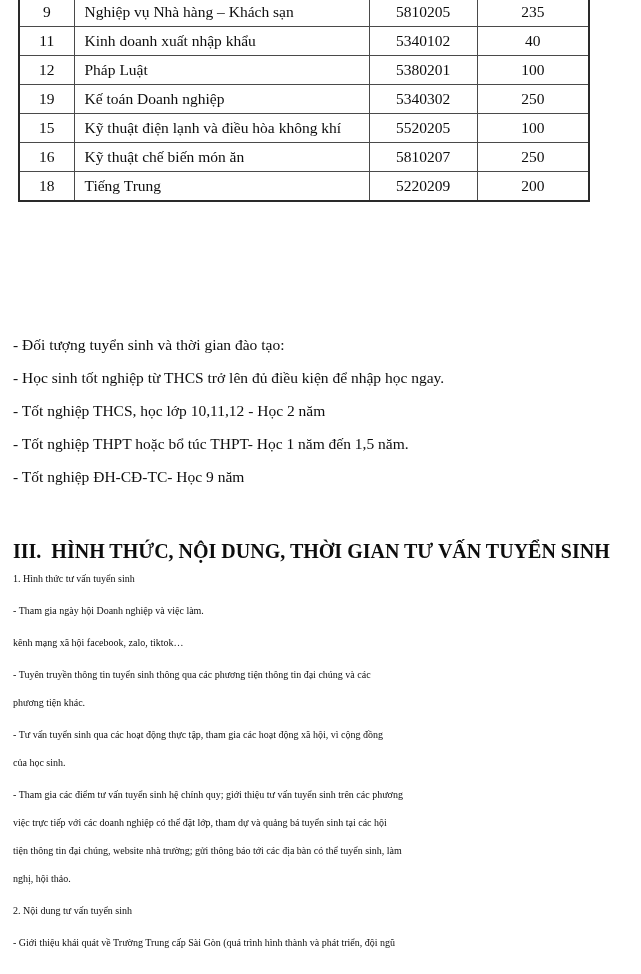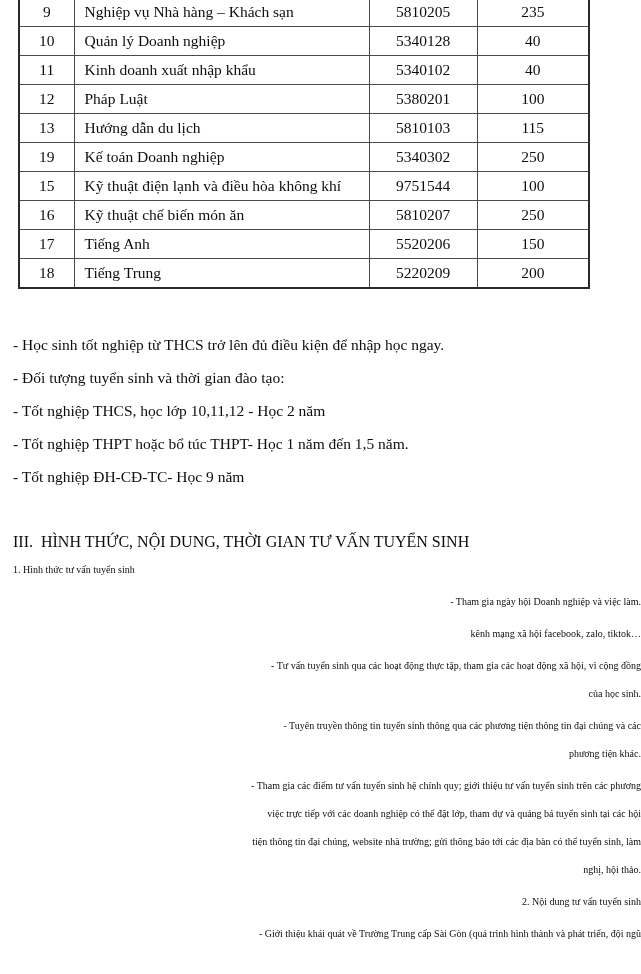--- a/index.html
+++ b/index.html
@@ -39,32 +39,32 @@
   }
   
   .content { margin-left: 13px; }
   .notes { margin-top: 31px; }
   .note-line {
     line-height: 33px;
     font-size: 15.5px;
     white-space: pre;
   }
   .heading {
-    margin-top: 35px;
+    margin-top: 44px;
     line-height: 28px;
-    font-size: 16px;
-    font-weight: normal;
+    font-size: 20px;
+    font-weight: bold;
     white-space: pre;
   }
   .sec-line {
     line-height: 28px;
     font-size: 10px;
     white-space: pre;
   }
-  .para { margin-top: 4px; text-align: right; }
+  .para { margin-top: 4px; }
 </style>
 </head>
 <body>
 
 <div>
 
   <div class="table-clip">
     <table class="programs">
       <colgroup>
         <col style="width:55px">
@@ -73,107 +73,89 @@
           <col style="width:112px">
       </colgroup>
       <tbody>
         <tr>
           <td>9</td>
           <td class="name">Nghiệp vụ Nhà hàng – Khách sạn</td>
           <td>5810205</td>
           <td>235</td>
         </tr>
         <tr>
-          <td>10</td>
-          <td class="name">Quản lý Doanh nghiệp</td>
-          <td>5340128</td>
-          <td>40</td>
-        </tr>
-        <tr>
           <td>11</td>
           <td class="name">Kinh doanh xuất nhập khẩu</td>
           <td>5340102</td>
           <td>40</td>
         </tr>
         <tr>
           <td>12</td>
           <td class="name">Pháp Luật</td>
           <td>5380201</td>
           <td>100</td>
         </tr>
         <tr>
-          <td>13</td>
-          <td class="name">Hướng dẫn du lịch</td>
-          <td>5810103</td>
-          <td>115</td>
-        </tr>
-        <tr>
           <td>19</td>
           <td class="name">Kế toán Doanh nghiệp</td>
           <td>5340302</td>
           <td>250</td>
         </tr>
         <tr>
           <td>15</td>
           <td class="name">Kỹ thuật điện lạnh và điều hòa không khí</td>
-          <td>9751544</td>
+          <td>5520205</td>
           <td>100</td>
         </tr>
         <tr>
           <td>16</td>
           <td class="name">Kỹ thuật chế biến món ăn</td>
           <td>5810207</td>
           <td>250</td>
-        </tr>
-        <tr>
-          <td>17</td>
-          <td class="name">Tiếng Anh</td>
-          <td>5520206</td>
-          <td>150</td>
         </tr>
         <tr>
           <td>18</td>
           <td class="name">Tiếng Trung</td>
           <td>5220209</td>
           <td>200</td>
         </tr>
       </tbody>
     </table>
   </div>
 
   <div class="content">
 
     <div class="notes">
+      <div class="note-line">- Đối tượng tuyển sinh và thời gian đào tạo:</div>
       <div class="note-line">- Học sinh tốt nghiệp từ THCS trở lên đủ điều kiện để nhập học ngay.</div>
-      <div class="note-line">- Đối tượng tuyển sinh và thời gian đào tạo:</div>
       <div class="note-line">- Tốt nghiệp THCS, học lớp 10,11,12 - Học 2 năm</div>
       <div class="note-line">- Tốt nghiệp THPT hoặc bổ túc THPT- Học 1 năm đến 1,5 năm.</div>
       <div class="note-line">- Tốt nghiệp ĐH-CĐ-TC- Học 9 năm</div>
     </div>
 
     <div class="heading">III.  HÌNH THỨC, NỘI DUNG, THỜI GIAN TƯ VẤN TUYỂN SINH</div>
 
     <div class="sec-line">1. Hình thức tư vấn tuyển sinh</div>
 
     <div class="para">
       <div class="sec-line">- Tham gia ngày hội Doanh nghiệp và việc làm.</div>
     </div>
 
     <div class="para">
       <div class="sec-line">kênh mạng xã hội facebook, zalo, tiktok…</div>
     </div>
 
     <div class="para">
-      <div class="sec-line">- Tư vấn tuyển sinh qua các hoạt động thực tập, tham gia các hoạt động xã hội, vì cộng đồng</div>
-      <div class="sec-line">của học sinh.</div>
+      <div class="sec-line">- Tuyên truyền thông tin tuyển sinh thông qua các phương tiện thông tin đại chúng và các</div>
+      <div class="sec-line">phương tiện khác.</div>
     </div>
 
     <div class="para">
-      <div class="sec-line">- Tuyên truyền thông tin tuyển sinh thông qua các phương tiện thông tin đại chúng và các</div>
-      <div class="sec-line">phương tiện khác.</div>
+      <div class="sec-line">- Tư vấn tuyển sinh qua các hoạt động thực tập, tham gia các hoạt động xã hội, vì cộng đồng</div>
+      <div class="sec-line">của học sinh.</div>
     </div>
 
     <div class="para">
       <div class="sec-line">- Tham gia các điểm tư vấn tuyển sinh hệ chính quy; giới thiệu tư vấn tuyển sinh trên các phương</div>
       <div class="sec-line">việc trực tiếp với các doanh nghiệp có thể đặt lớp, tham dự và quảng bá tuyển sinh tại các hội</div>
       <div class="sec-line">tiện thông tin đại chúng, website nhà trường; gửi thông báo tới các địa bàn có thể tuyển sinh, làm</div>
       <div class="sec-line">nghị, hội thảo.</div>
     </div>
 
     <div class="para">

